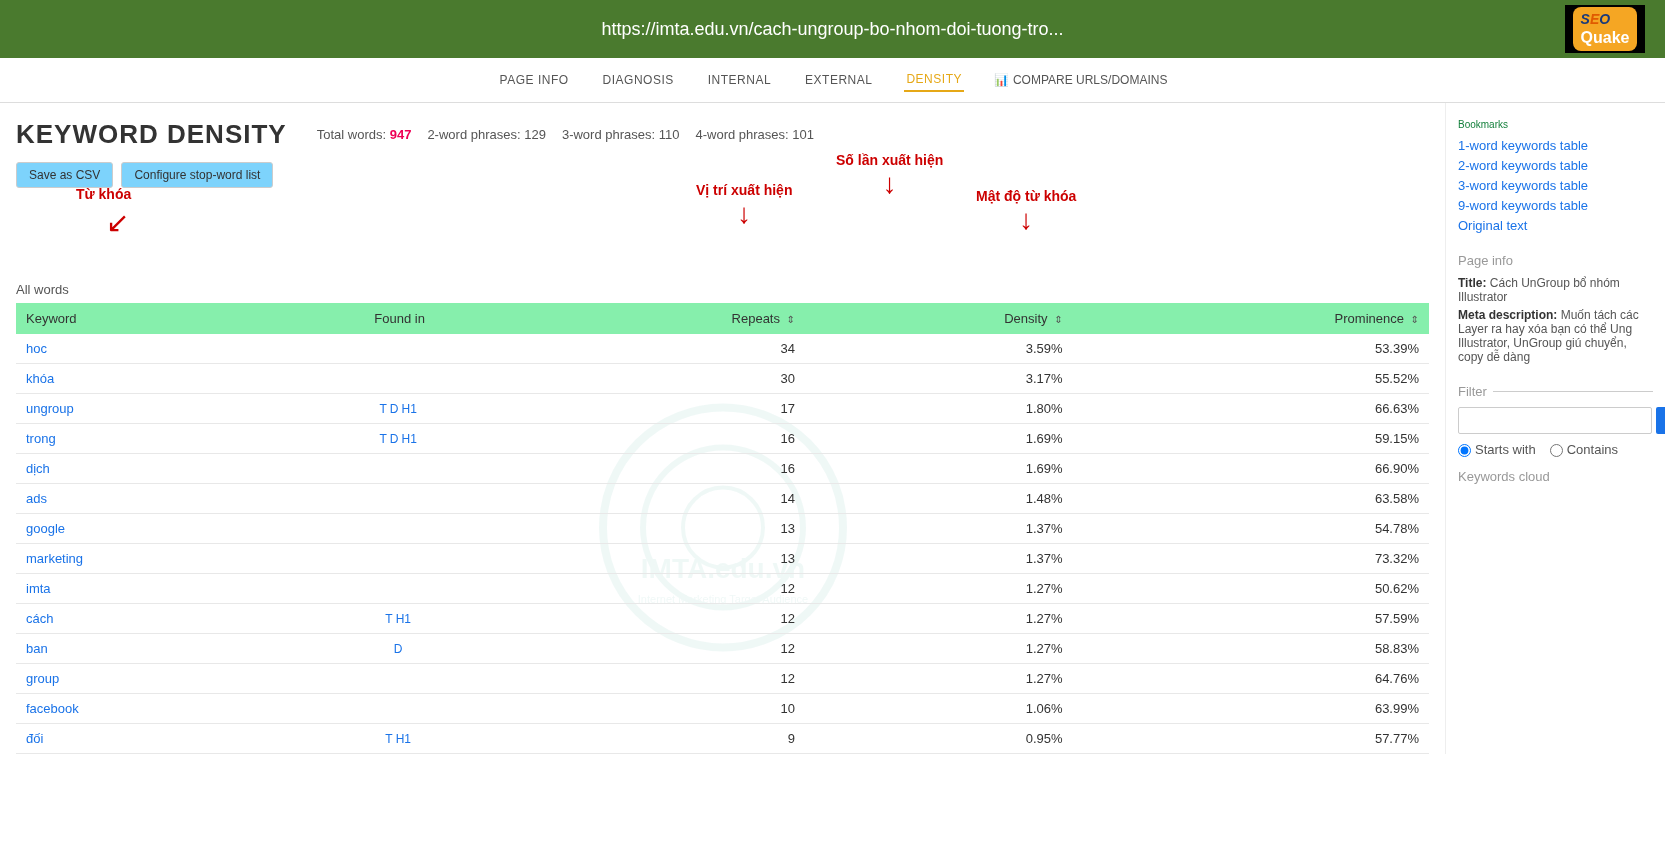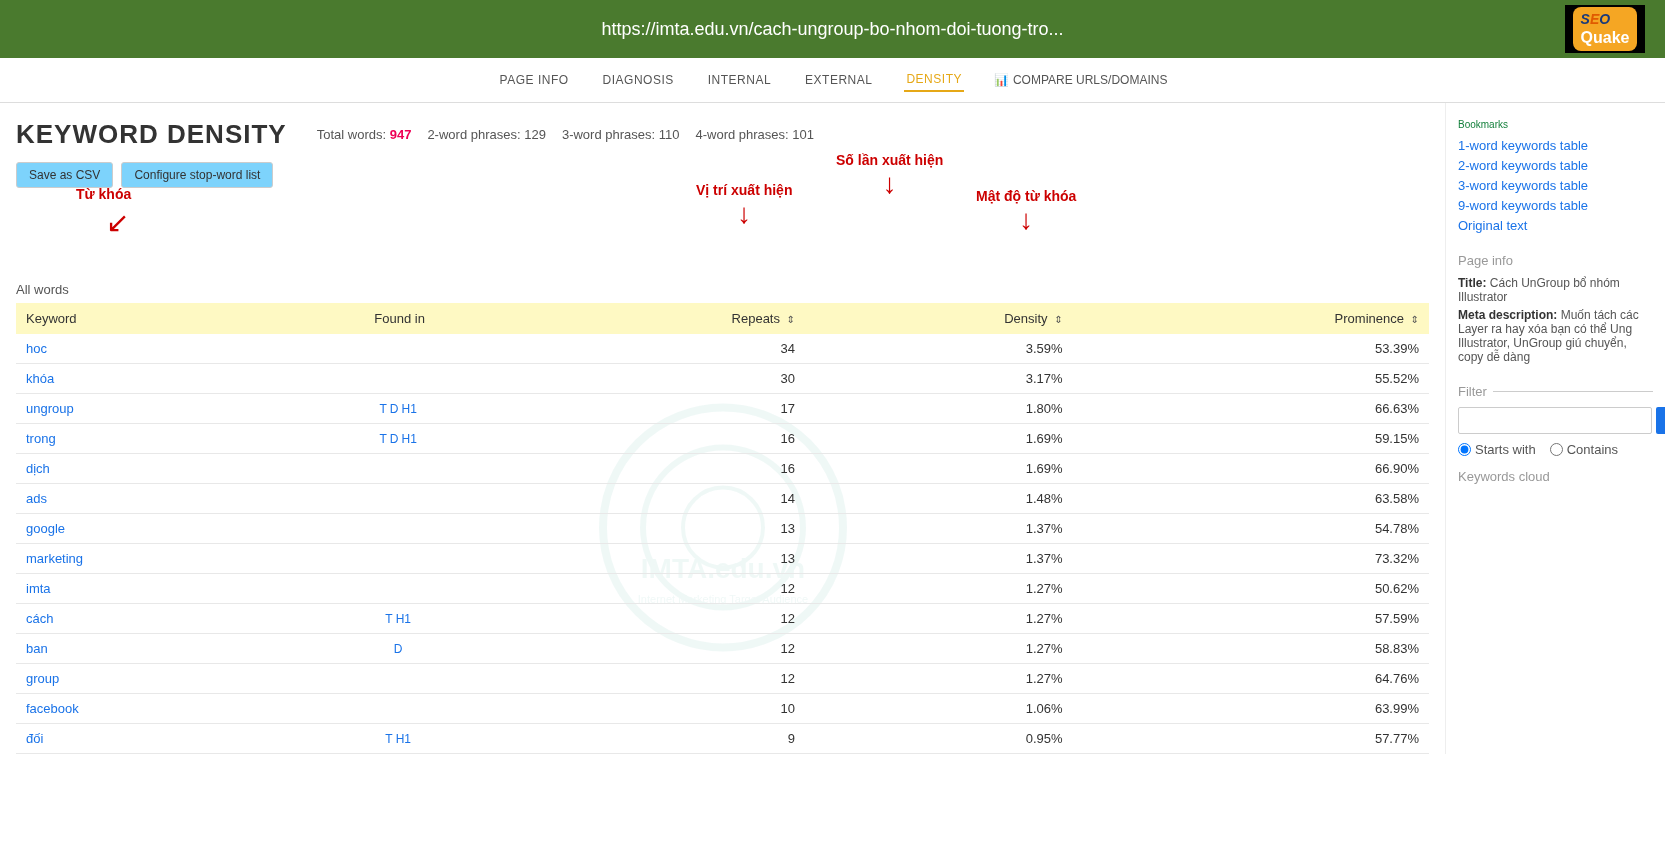--- a/index.html
+++ b/index.html
@@ -143,21 +143,21 @@
     }
 
     
     .kd-table {
       width: 100%;
       border-collapse: collapse;
       font-size: 13px;
       position: relative;
     }
     .kd-table thead tr {
-      background: #fef9c3;
+      background: #86efac;
     }
     .kd-table thead th {
       padding: 8px 10px;
       text-align: left;
       font-weight: normal;
       color: #333;
       border: none;
     }
     .kd-table thead th.right { text-align: right; }
     .kd-table thead th.center { text-align: center; }
@@ -201,21 +201,21 @@
       background: #1a73e8;
       color: #fff;
       border: none;
       padding: 6px 12px;
       font-size: 13px;
       cursor: pointer;
       border-radius: 2px;
       white-space: nowrap;
     }
     .radio-row { display: flex; align-items: center; gap: 14px; font-size: 13px; color: #555; }
-    .radio-label { display: flex; align-items: center; gap: 4px; cursor: pointer; }
+    .radio-label { display: flex; align-items: flex-end; gap: 4px; cursor: pointer; }
 
     .sidebar-keywords-cloud-title { color: #999; font-size: 13px; margin-top: 10px; }
 
     
     .watermark {
       position: absolute;
       top: 50%;
       left: 50%;
       transform: translate(-50%, -50%);
       opacity: 0.08;

